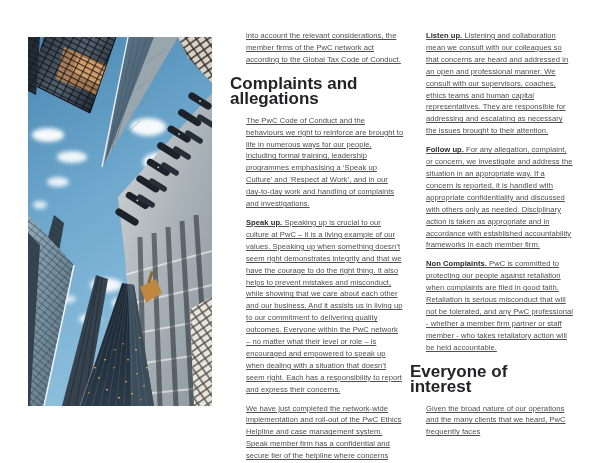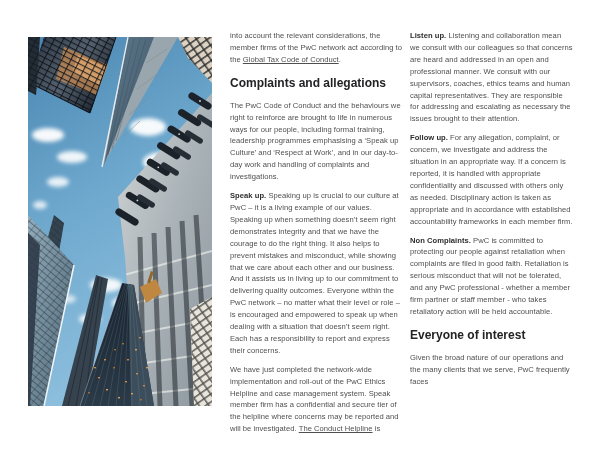--- a/index.html
+++ b/index.html
@@ -3,22 +3,22 @@
 <meta charset="utf-8">
 <style>
   html,body{margin:0;padding:0;background:#ffffff;}
   body{width:600px;height:463px;font-family:"Liberation Sans",sans-serif;}
   .page{position:relative;width:600px;height:463px;background:#ffffff;overflow:hidden;}
   .photo{position:absolute;left:28px;top:37px;width:184px;height:369px;margin:0;padding:0;}
   .photo svg{display:block;}
   .col{position:absolute;top:30px;font-size:7.6px;line-height:11.9px;color:#4f4f51;letter-spacing:0.04px;text-align:left;}
   .col-mid{left:230px;width:174px;}
   .col-right{left:410px;width:163px;}
-  .col p{margin:0 0 7px 0;}
-  .col h2{font-size:12px;line-height:15px;font-weight:bold;color:#232325;margin:10px 0 9px 0;letter-spacing:0;}
+  .col p{margin:0 0 7px 16px;text-decoration:underline;}
+  .col h2{font-size:17px;line-height:15px;font-weight:bold;color:#232325;margin:10px 0 9px 0;letter-spacing:0;}
   .lead{font-weight:bold;color:#2d2d2f;}
   .doclink{color:#4f4f51;text-decoration:underline;cursor:pointer;}
 </style>
 </head>
 <body>
 
 <div class="page">
 
   <figure class="photo">
     <svg viewBox="0 0 184 369" width="184" height="369" preserveAspectRatio="none" role="img">
@@ -224,16 +224,16 @@
     <p>
       <strong class="lead">Listen up.</strong><span> Listening and collaboration mean we consult with our colleagues so that concerns are heard and addressed in an open and professional manner. We consult with our supervisors, coaches, ethics teams and human capital representatives. They are responsible for addressing and escalating as necessary the issues brought to their attention.</span>
     </p>
     <p>
       <strong class="lead">Follow up.</strong><span> For any allegation, complaint, or concern, we investigate and address the situation in an appropriate way. If a concern is reported, it is handled with appropriate confidentiality and discussed with others only as needed. Disciplinary action is taken as appropriate and in accordance with established accountability frameworks in each member firm.</span>
     </p>
     <p>
       <strong class="lead">Non Complaints.</strong><span> PwC is committed to protecting our people against retaliation when complaints are filed in good faith. Retaliation is serious misconduct that will not be tolerated, and any PwC professional - whether a member firm partner or staff member - who takes retaliatory action will be held accountable.</span>
     </p>
     <h2>Everyone of interest</h2>
-    <p>Given the broad nature of our operations and the many clients that we serve, PwC frequently faces</p>
+    <p>Given the broad nature of our operations and the many clients that we heard, PwC frequently faces</p>
   </div>
 
 </div>
 
 </body></html>

